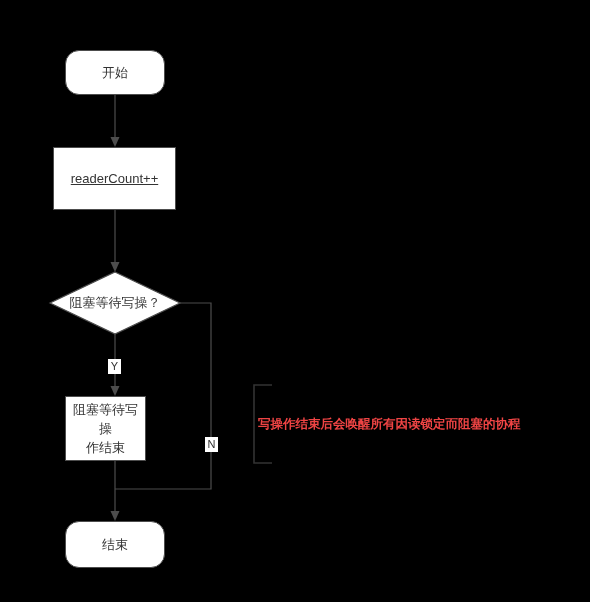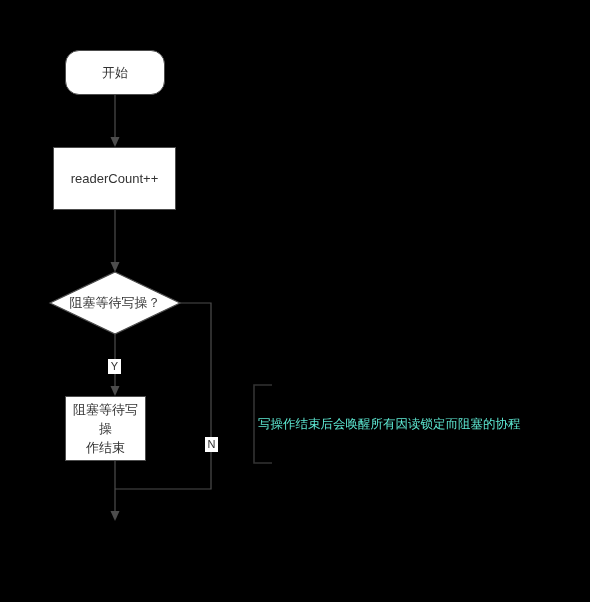--- a/index.html
+++ b/index.html
@@ -49,24 +49,25 @@
     background: #ffffff;
     color: #333333;
     font-size: 11px;
     line-height: 13px;
     padding: 1px 1px;
     text-align: center;
     box-sizing: border-box;
   }
   .annotation-text {
     position: absolute;
-    color: #5eead4;
+    color: #ef4444;
     font-size: 12.5px;
     line-height: 17px;
     white-space: nowrap;
+    font-weight: bold;
   }
   svg .conn {
     stroke: #4d4d4d;
     stroke-width: 1.2;
     fill: none;
   }
   svg .arrowhead {
     fill: #4d4d4d;
   }
   svg .bracket {
@@ -123,34 +124,37 @@
 
     <path class="bracket" d="M272,385 L254,385 L254,463 L272,463"></path>
   </svg>
 
   
   <div class="node terminal" style="left:65px; top:50px; width:100px; height:45px;">
     <span class="node-label">开始</span>
   </div>
 
   
-  <div class="node process" style="left:53px; top:147px; width:123px; height:63px;">
+  <div class="node process" style="left:53px; top:147px; width:123px; height:63px;text-decoration:underline;">
     <span class="node-label">readerCount++</span>
   </div>
 
   
   <div class="diamond-label" style="left:50px; top:294px; width:130px;">阻塞等待写操？</div>
 
   
   <div class="node process" style="left:65px; top:396px; width:81px; height:65px;">
     <span class="node-label">阻塞等待写操
 作结束</span>
   </div>
 
   
+  <div class="node terminal" style="left:65px; top:521px; width:100px; height:47px;">
+    <span class="node-label">结束</span>
+  </div>
 
   
   <div class="edge-label" style="left:108px; top:359px; width:13px;">Y</div>
 
   
   <div class="edge-label" style="left:205px; top:437px; width:13px;">N</div>
 
   
   <div class="annotation-text" style="left:258px; top:416px;">写操作结束后会唤醒所有因读锁定而阻塞的协程</div>
 

